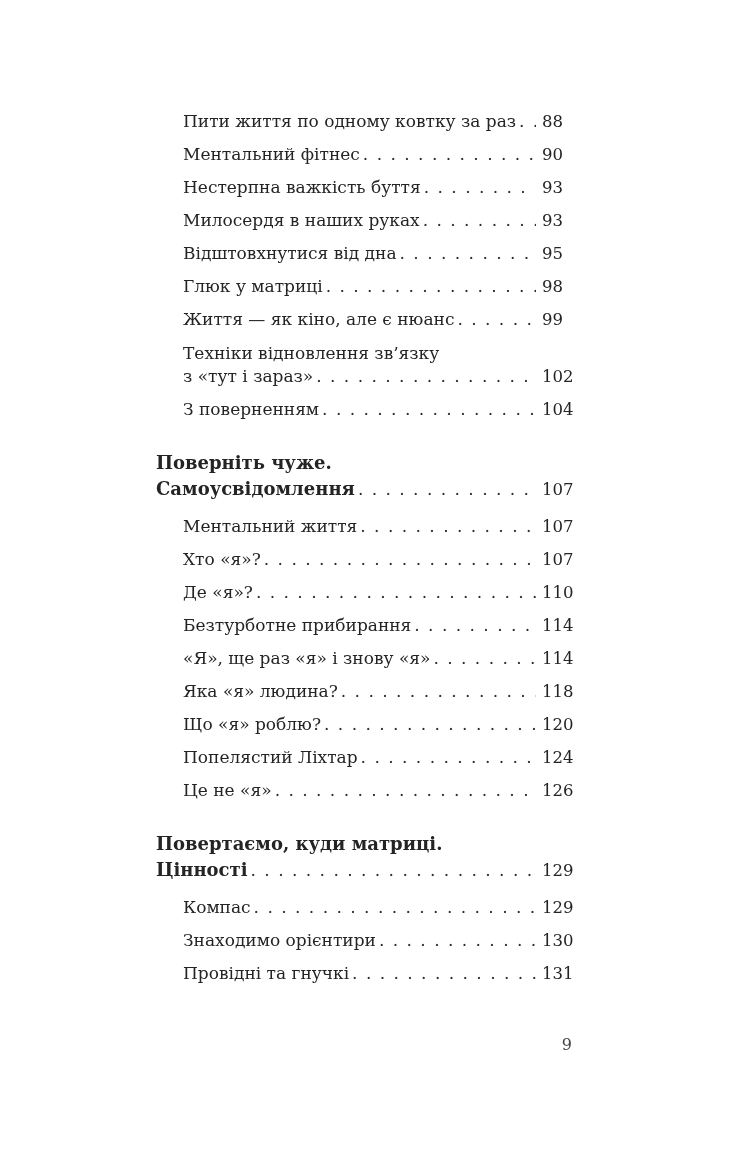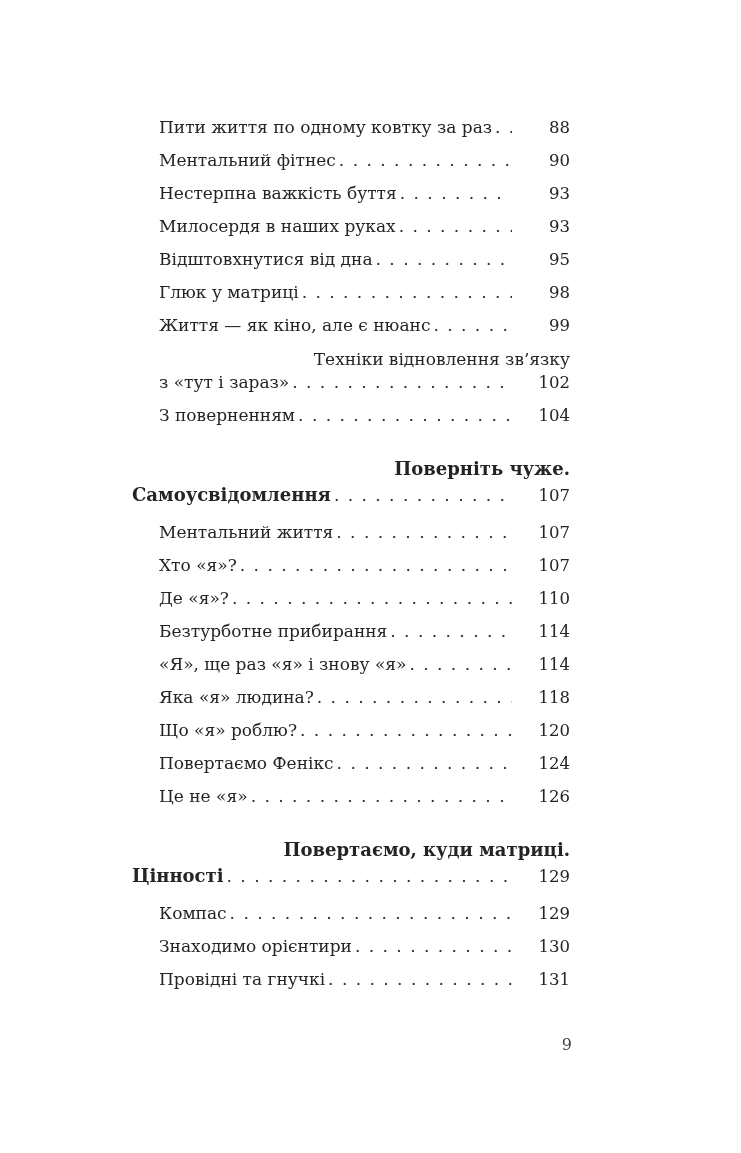--- a/index.html
+++ b/index.html
@@ -11,59 +11,56 @@
     position: relative;
     width: 741px;
     height: 1153px;
     background: #ffffff;
     font-family: "DejaVu Serif", "Liberation Serif", serif;
     color: #242424;
     overflow: hidden;
   }
   .toc {
     position: absolute;
-    left: 132px;
+    left: 156px;
     top: 110px;
     width: 438px;
-    margin-top: 6px;
   }
   .toc-section { margin: 0; }
   .toc-items .entry {
     padding-left: 27px;
     margin-bottom: 10px;
     font-size: 17px;
     line-height: 22px;
   }
   .entry-row {
     display: flex;
     align-items: baseline;
   }
   .title-line1 {
     line-height: 24px;
     white-space: nowrap;
-    text-align: right;
   }
   .title { white-space: nowrap; }
   .leader {
     flex: 1 1 auto;
     overflow: hidden;
     white-space: nowrap;
     margin: 0 6px 0 3px;
     min-width: 0;
   }
   .leader::after {
     content: ". . . . . . . . . . . . . . . . . . . . . . . . . . . . . . . . . . . . . . . . . . . . . . . . . . . . . . . . . . . .";
     font-weight: normal;
     font-size: 17px;
     letter-spacing: 1.5px;
     color: #2a2a2a;
   }
   .pagenum {
     flex: 0 0 52px;
-    text-align: right;
     font-weight: normal;
     font-size: 16.5px;
     line-height: 22px;
     font-feature-settings: "onum" 1;
     white-space: nowrap;
   }
   .section-header {
     margin-top: 30px;
     margin-bottom: 12px;
     font-size: 18px;
@@ -178,21 +175,21 @@
             <span class="title">Яка «я» людина?</span>
             <span class="leader"></span>
             <span class="pagenum">118</span>
           </div>
           <div class="entry entry-row">
             <span class="title">Що «я» роблю?</span>
             <span class="leader"></span>
             <span class="pagenum">120</span>
           </div>
           <div class="entry entry-row">
-            <span class="title">Повертаємо Фенікс</span>
+            <span class="title">Попелястий Ліхтар</span>
             <span class="leader"></span>
             <span class="pagenum">124</span>
           </div>
           <div class="entry entry-row">
             <span class="title">Це не «я»</span>
             <span class="leader"></span>
             <span class="pagenum">126</span>
           </div>
         </div>
       </div>

